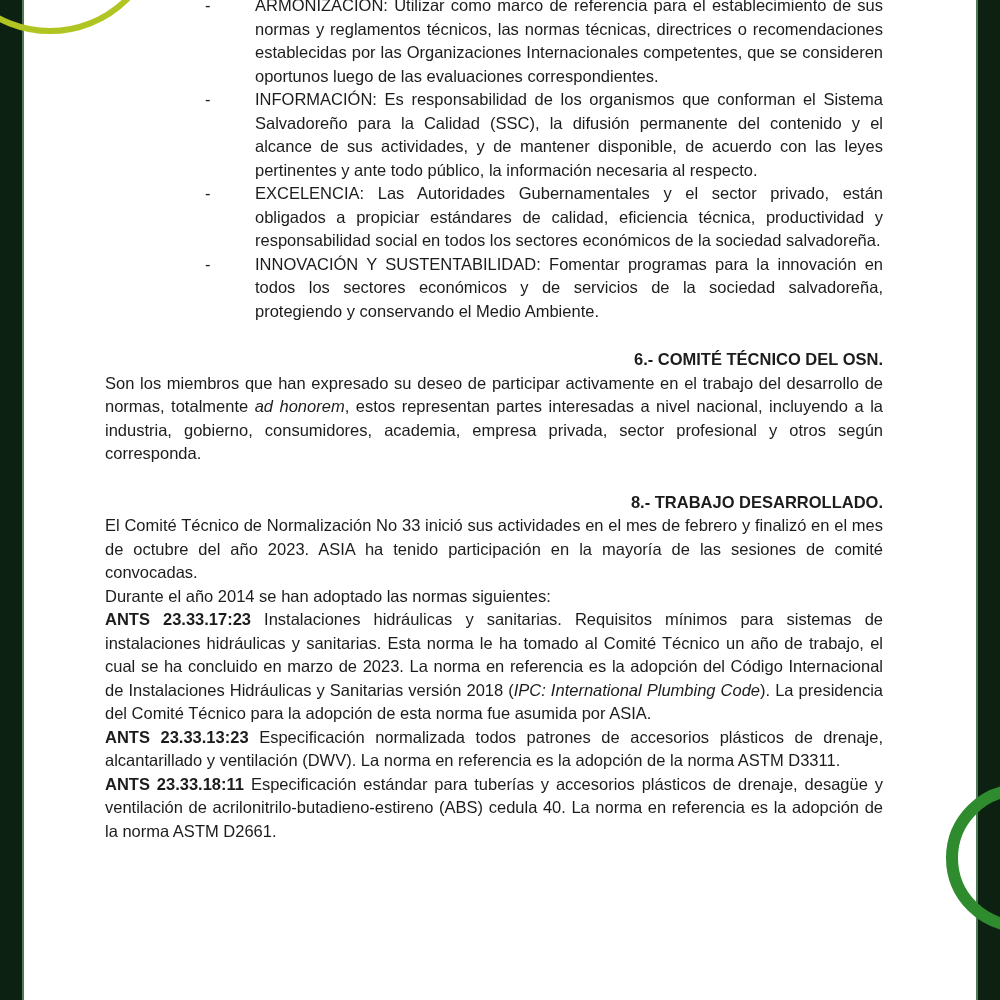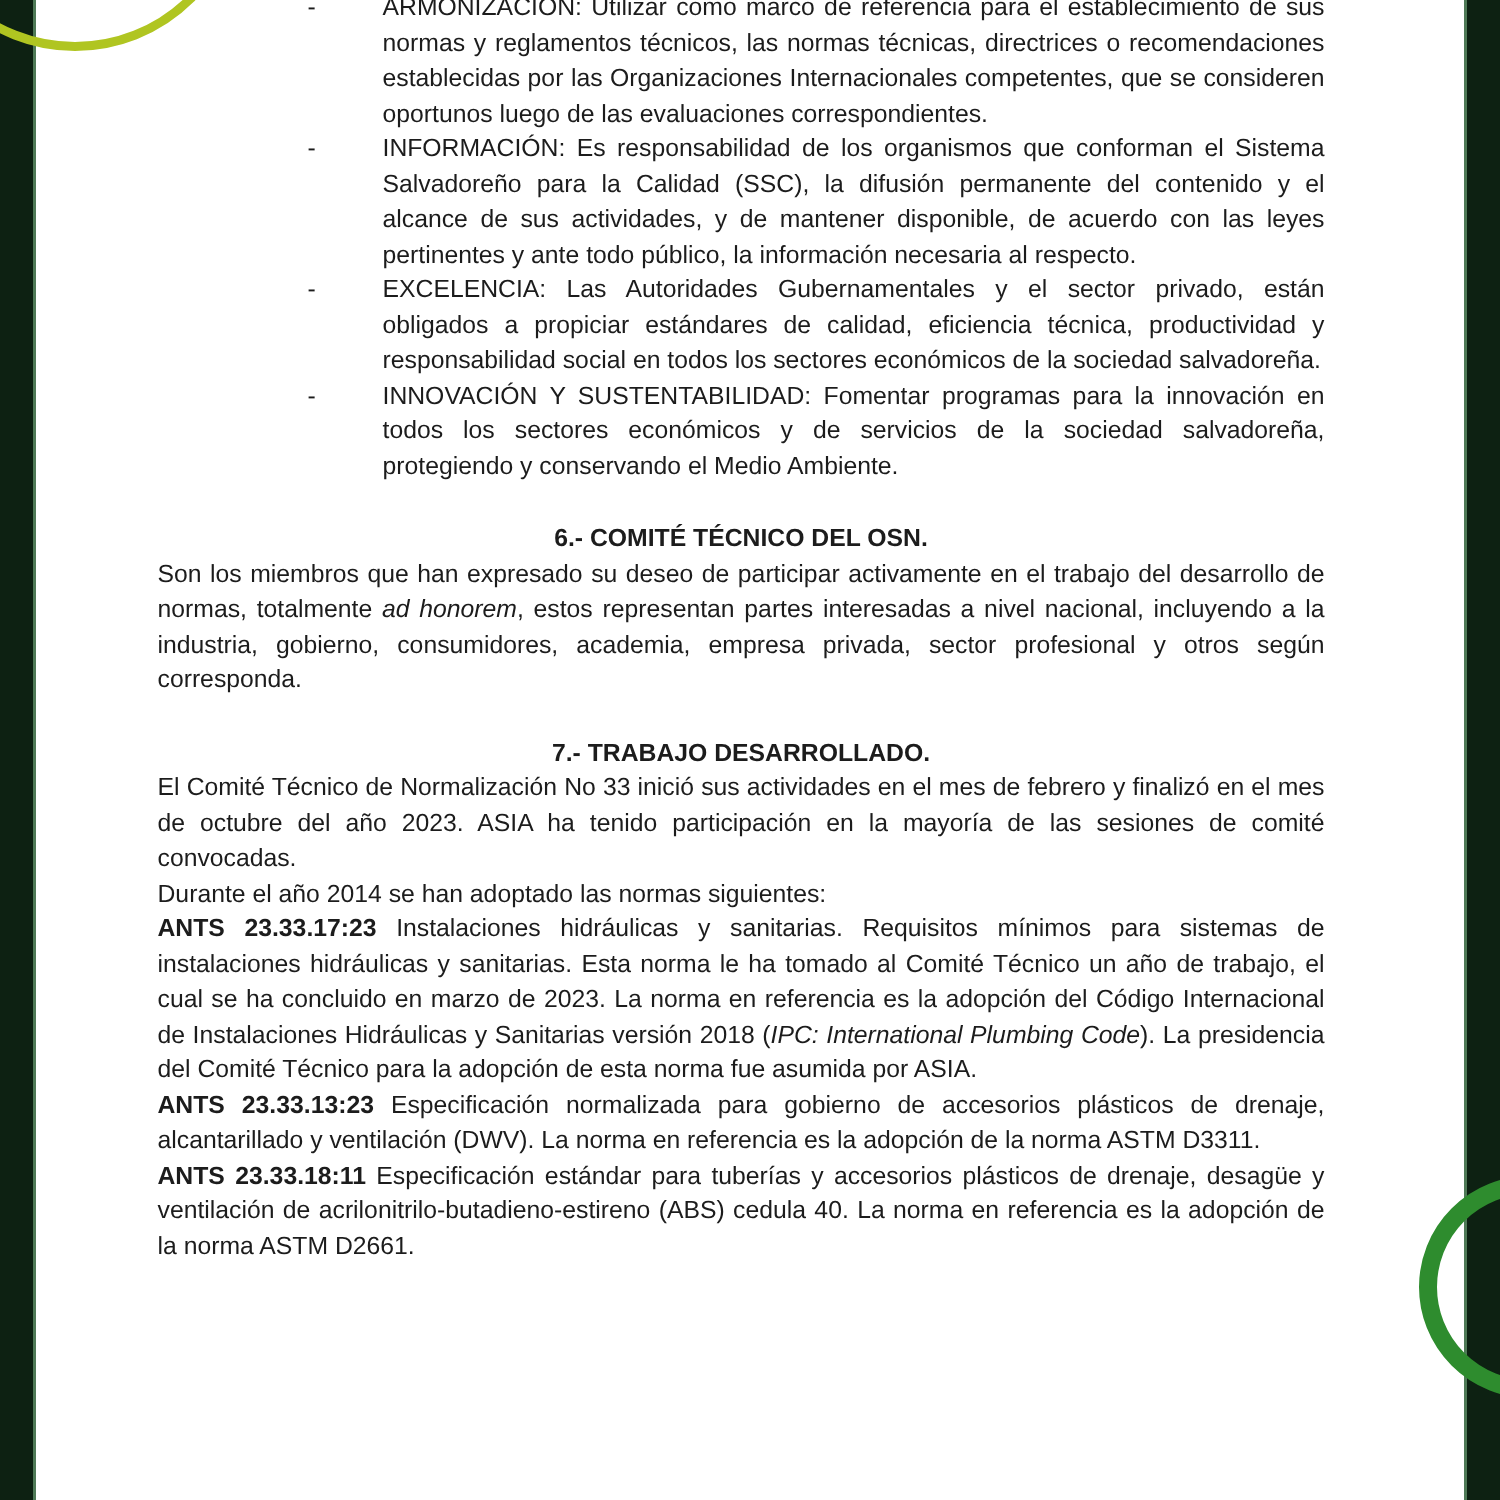--- a/index.html
+++ b/index.html
@@ -72,21 +72,21 @@
     position: absolute;
     left: 100px;
     top: 0;
   }
   p {
     margin: 0;
   }
   p.heading {
     font-weight: bold;
     margin-top: 25px;
-    text-align: center;
+    text-align: right;
   }
   b { font-weight: bold; }
   i { font-style: italic; }
 </style>
 </head>
 <body>
 
 <div class="page">
 
   <div class="bar left"></div>
@@ -113,24 +113,24 @@
 
     <div class="bullet">
       <span class="dash">-</span>
       <span>INNOVACIÓN Y SUSTENTABILIDAD: Fomentar programas para la innovación en todos los sectores económicos y de servicios de la sociedad salvadoreña, protegiendo y conservando el Medio Ambiente.</span>
     </div>
 
     <p class="heading">6.- COMITÉ TÉCNICO DEL OSN.</p>
     <p><span>Son los miembros que han expresado su deseo de participar activamente en el trabajo del desarrollo de normas, totalmente </span><i>ad honorem</i><span>, estos representan partes interesadas a nivel nacional, incluyendo a la industria, gobierno, consumidores, academia, empresa privada, sector profesional y otros según corresponda.</span></p>
 
 
-    <p class="heading">7.- TRABAJO DESARROLLADO.</p>
+    <p class="heading">8.- TRABAJO DESARROLLADO.</p>
     <p>El Comité Técnico de Normalización No 33 inició sus actividades en el mes de febrero y finalizó en el mes de octubre del año 2023. ASIA ha tenido participación en la mayoría de las sesiones de comité convocadas.</p>
     <p>Durante el año 2014 se han adoptado las normas siguientes:</p>
 
     <p><b>ANTS 23.33.17:23</b><span> Instalaciones hidráulicas y sanitarias. Requisitos mínimos para sistemas de instalaciones hidráulicas y sanitarias. Esta norma le ha tomado al Comité Técnico un año de trabajo, el cual se ha concluido en marzo de 2023. La norma en referencia es la adopción del Código Internacional de Instalaciones Hidráulicas y Sanitarias versión 2018 (</span><i>IPC: International Plumbing Code</i><span>). La presidencia del Comité Técnico para la adopción de esta norma fue asumida por ASIA.</span></p>
 
-    <p><b>ANTS 23.33.13:23</b><span> Especificación normalizada para gobierno de accesorios plásticos de drenaje, alcantarillado y ventilación (DWV). La norma en referencia es la adopción de la norma ASTM D3311.</span><i></i><span></span></p>
+    <p><b>ANTS 23.33.13:23</b><span> Especificación normalizada todos patrones de accesorios plásticos de drenaje, alcantarillado y ventilación (DWV). La norma en referencia es la adopción de la norma ASTM D3311.</span><i></i><span></span></p>
 
     <p><b>ANTS 23.33.18:11</b><span> Especificación estándar para tuberías y accesorios plásticos de drenaje, desagüe y ventilación de acrilonitrilo-butadieno-estireno (ABS) cedula 40. La norma en referencia es la adopción de la norma ASTM D2661.</span><i></i><span></span></p>
 
   </div>
 </div>
 
 </body></html>

